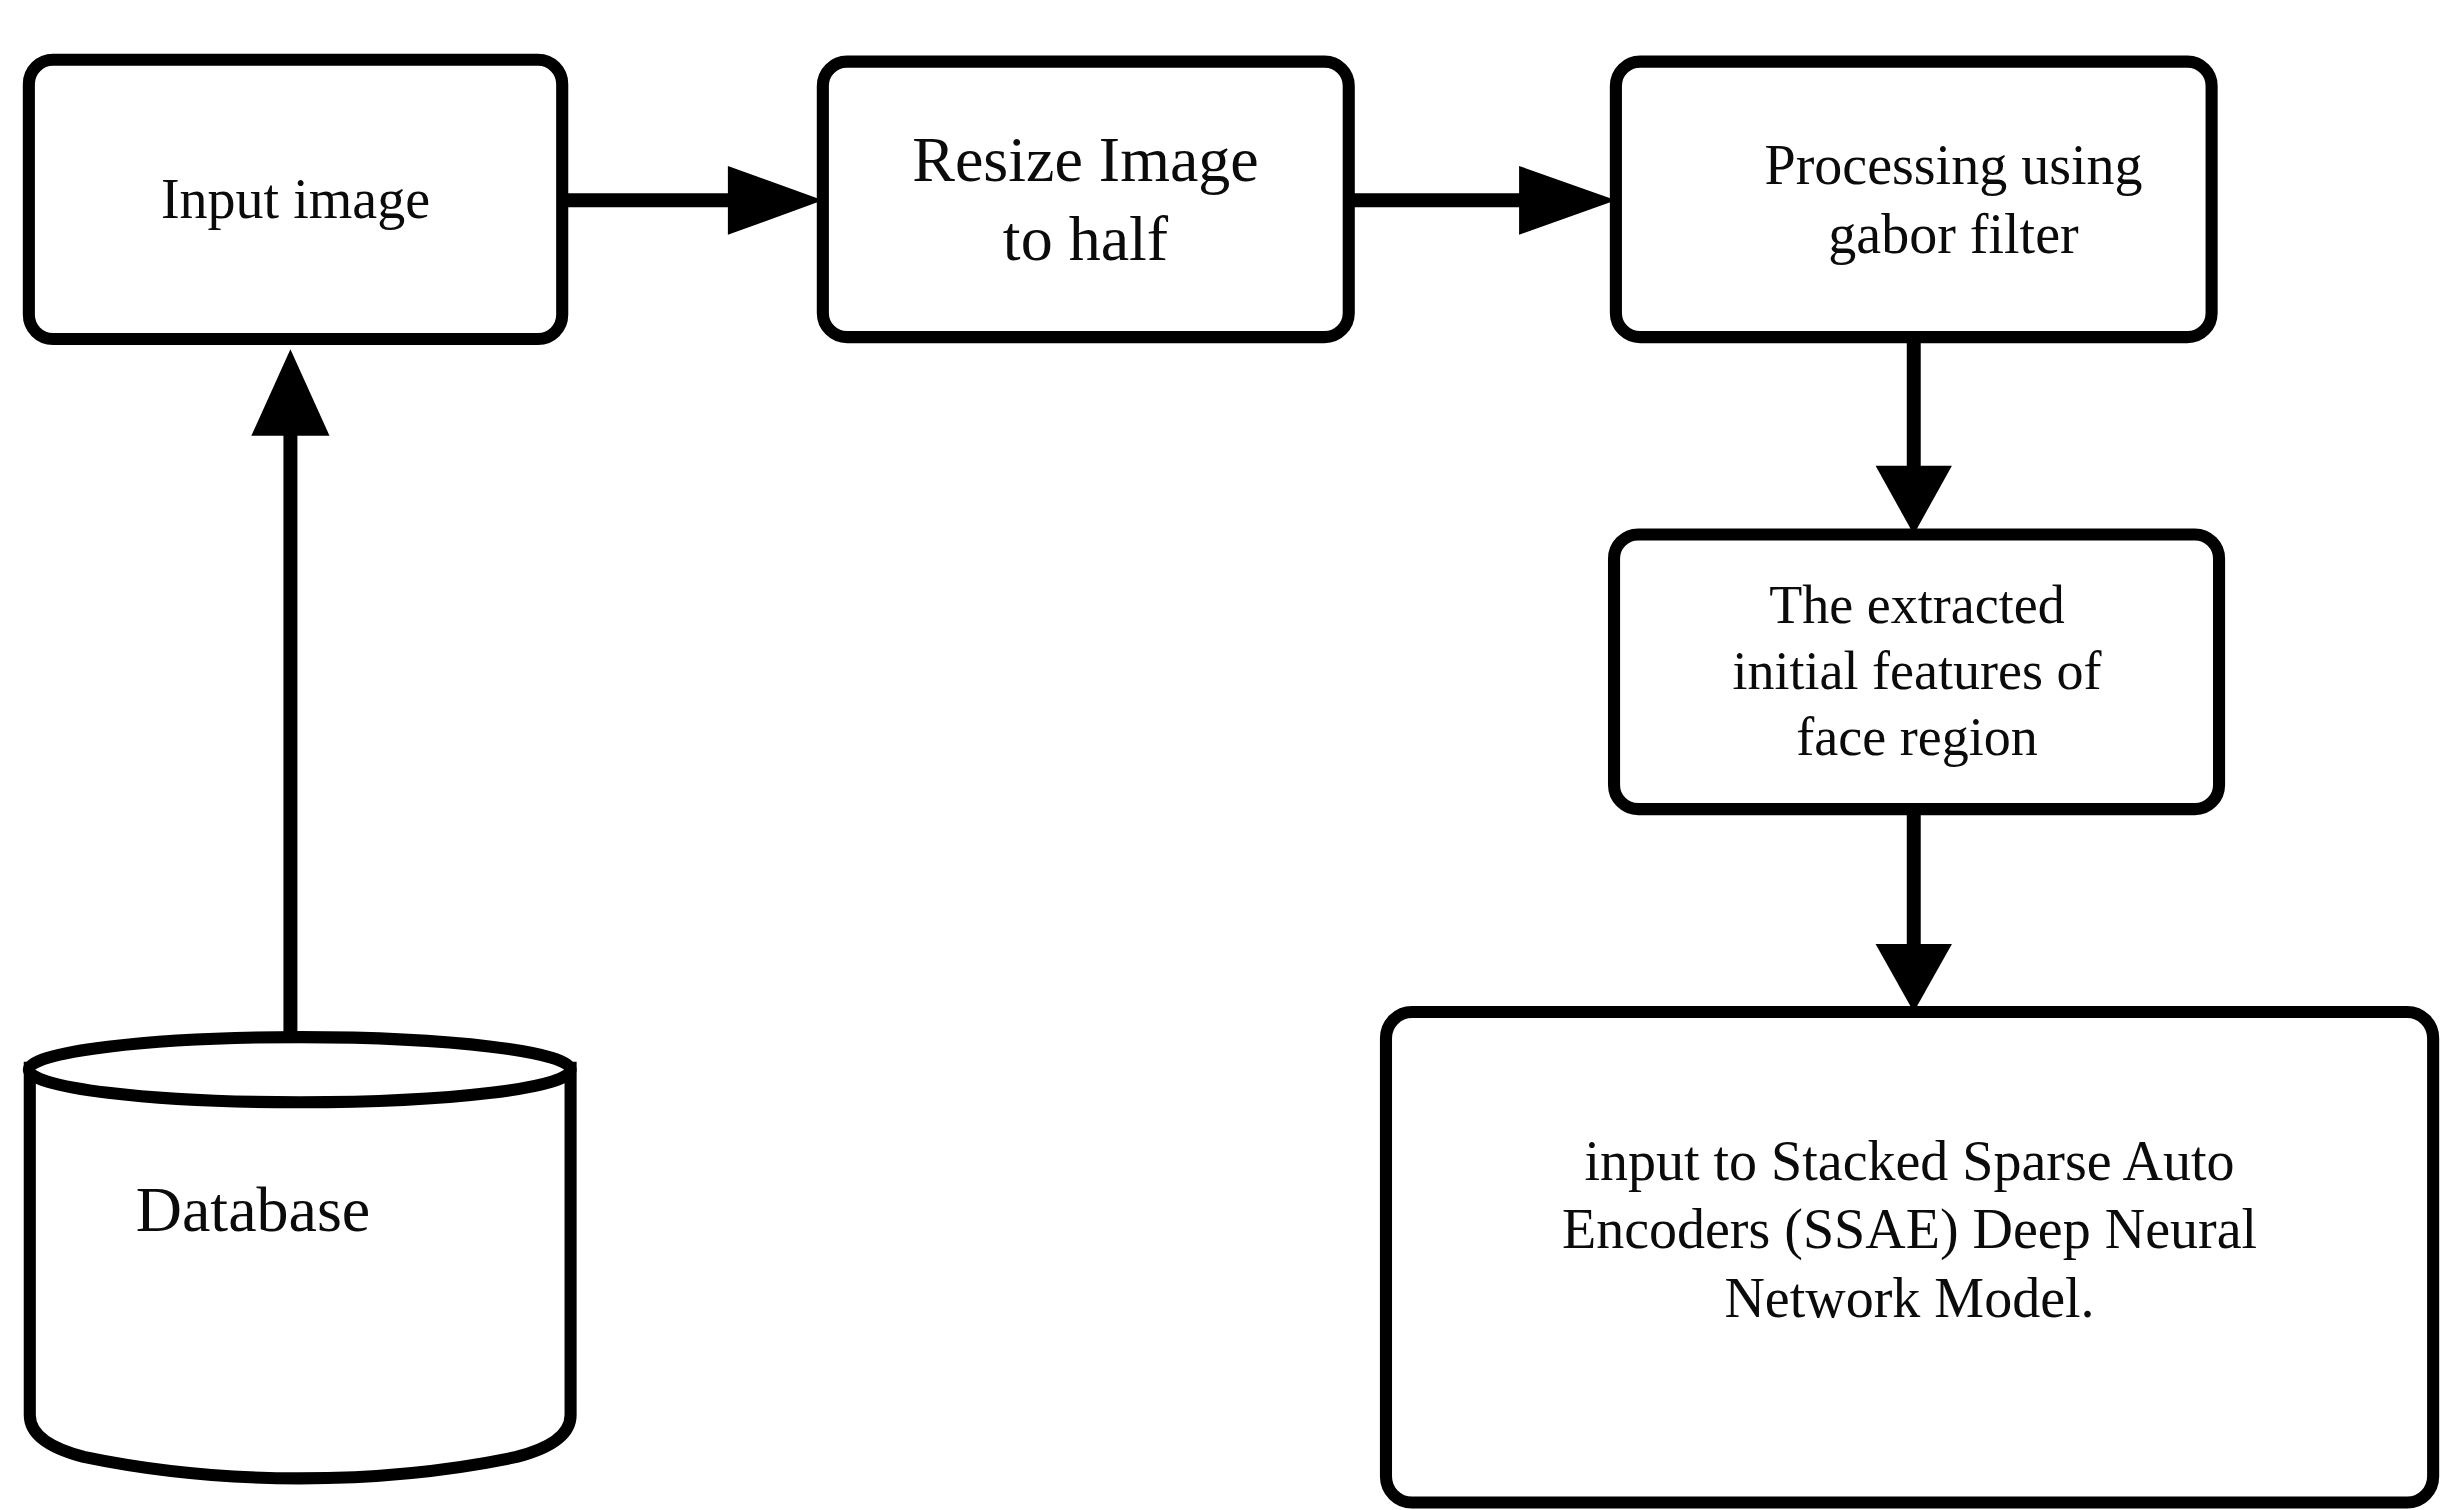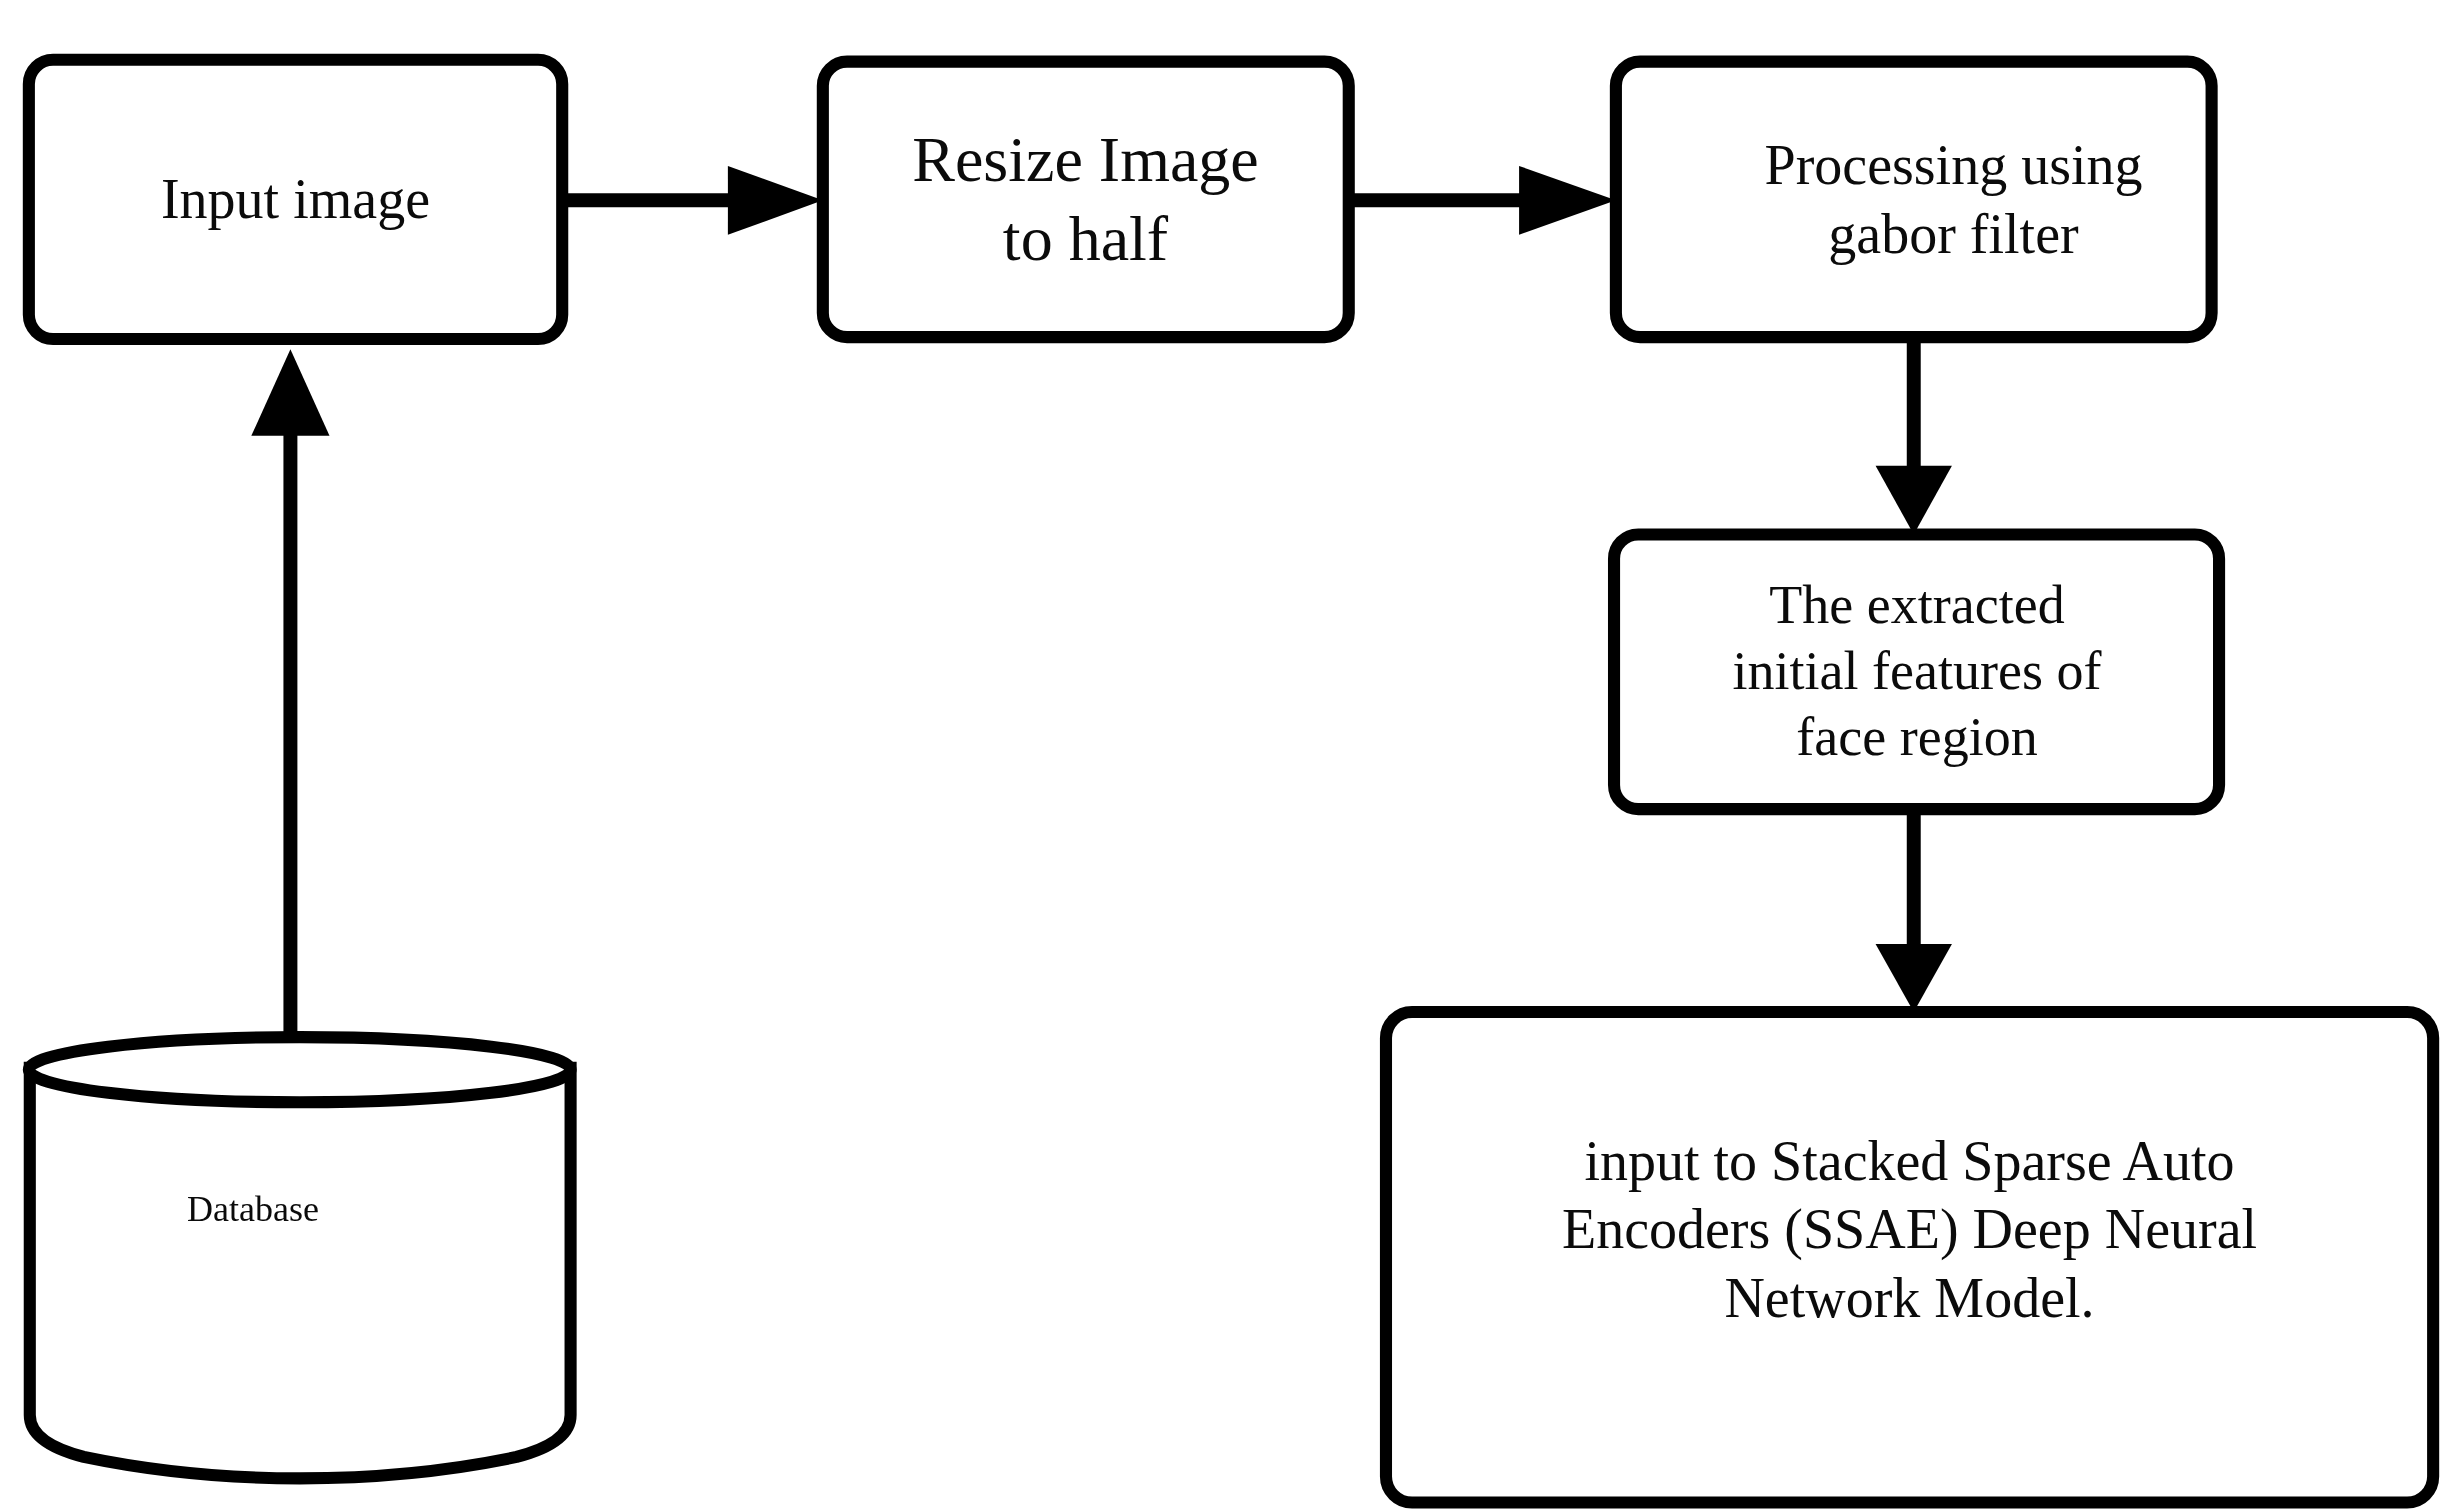--- a/index.html
+++ b/index.html
@@ -35,21 +35,21 @@
     font-family: "Liberation Serif", "DejaVu Serif", serif;
     line-height: 1.22;
     white-space: pre-line;
     pointer-events: none;
   }
   .lbl-input-image   { left: 23px;   top: 26px;   width: 545px;  height: 290px; font-size: 56px; }
   .lbl-resize        { left: 817px;  top: 28px;   width: 537px;  height: 287px; font-size: 64px; }
   .lbl-gabor         { left: 1611px; top: 28px;   width: 685px;  height: 287px; font-size: 56px; }
   .lbl-features      { left: 1609px; top: 501px;  width: 616px;  height: 286px; font-size: 54px; }
   .lbl-ssae          { left: 1380px; top: 1099px; width: 1059px; height: 214px; font-size: 56px; align-items: flex-start; }
-  .lbl-database      { left: 23px;   top: 1126px; width: 460px;  height: 112px; font-size: 36px; }
+  .lbl-database      { left: 23px;   top: 1126px; width: 460px;  height: 112px; font-size: 64px; }
 </style>
 </head>
 <body>
 
 <div id="canvas">
 
   <svg id="flow-svg" viewBox="0 0 2645 1623">
 
     <g>
       <rect x="31" y="34" width="573" height="300" rx="26" ry="26" fill="#ffffff" stroke="#000000" stroke-width="13"></rect>

